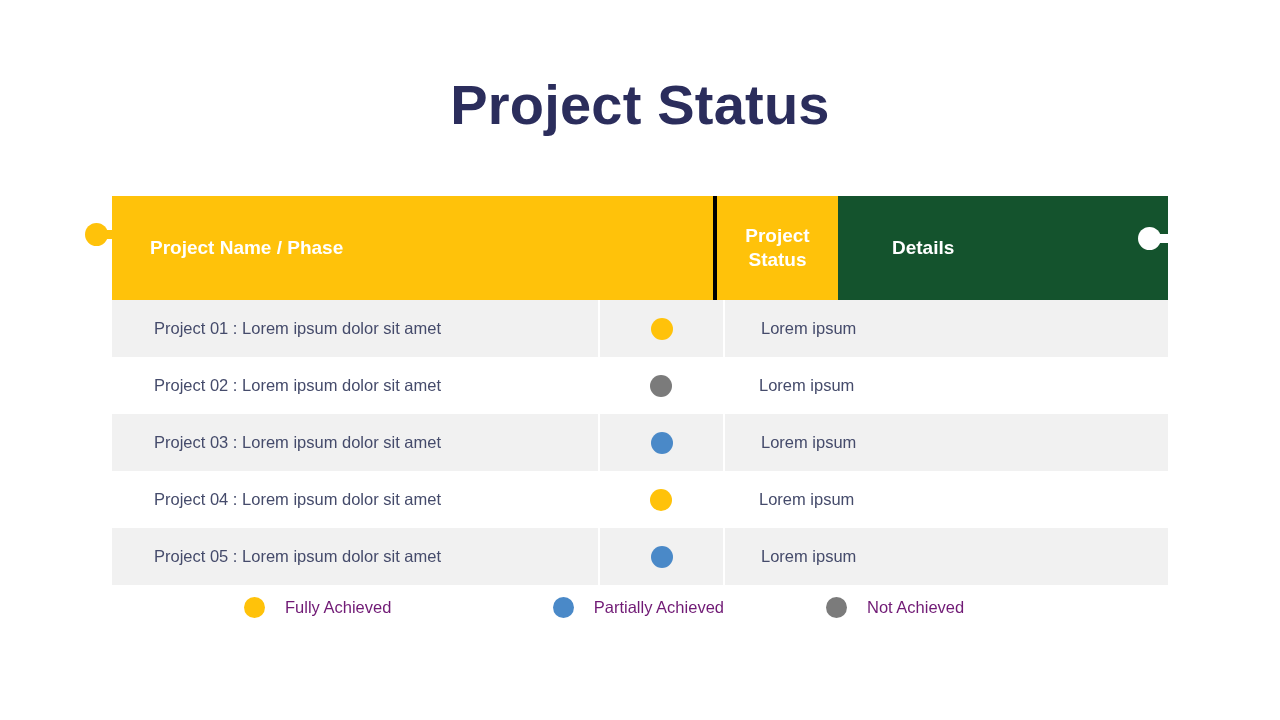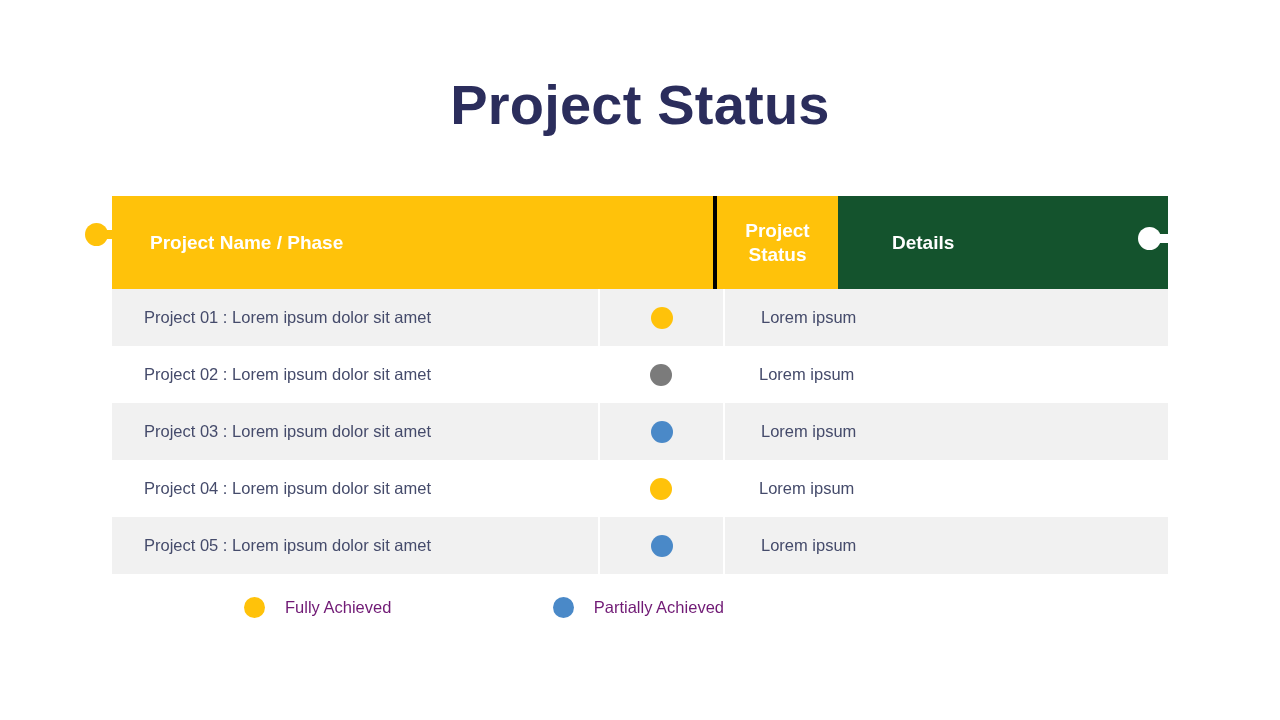--- a/index.html
+++ b/index.html
@@ -38,21 +38,21 @@
     position: absolute;
     left: 112px;
     top: 196px;
     width: 1056px;
   }
 
   
   .table-header {
     position: relative;
     display: flex;
-    height: 93px;
+    height: 104px;
     width: 1056px;
     justify-content: space-between;
   }
 
   .th {
     display: flex;
     align-items: center;
     color: #ffffff;
     font-weight: bold;
     font-size: 19px;
@@ -132,21 +132,21 @@
 
   .cell {
     display: flex;
     align-items: center;
     font-size: 16.5px;
     color: #454b6b;
   }
 
   .cell-name {
     width: 486px;
-    padding-left: 32px;
+    padding-left: 42px;
   }
 
   .cell-status {
     width: 125px;
     justify-content: center;
   }
 
   .cell-details {
     width: 330px;
     padding-left: 36px;
@@ -279,16 +279,20 @@
     <div class="legend-item li-0">
       <span class="legend-dot dot-yellow"></span>
       <span class="legend-label">Fully Achieved</span>
     </div>
 
     <div class="legend-item li-1">
       <span class="legend-dot dot-blue"></span>
       <span class="legend-label">Partially Achieved</span>
     </div>
 
+    <div class="legend-item li-2">
+      <span class="legend-dot dot-gray"></span>
+      <span class="legend-label">Not Achieved</span>
+    </div>
 
   </div>
 
 </div>
 
 </body></html>

